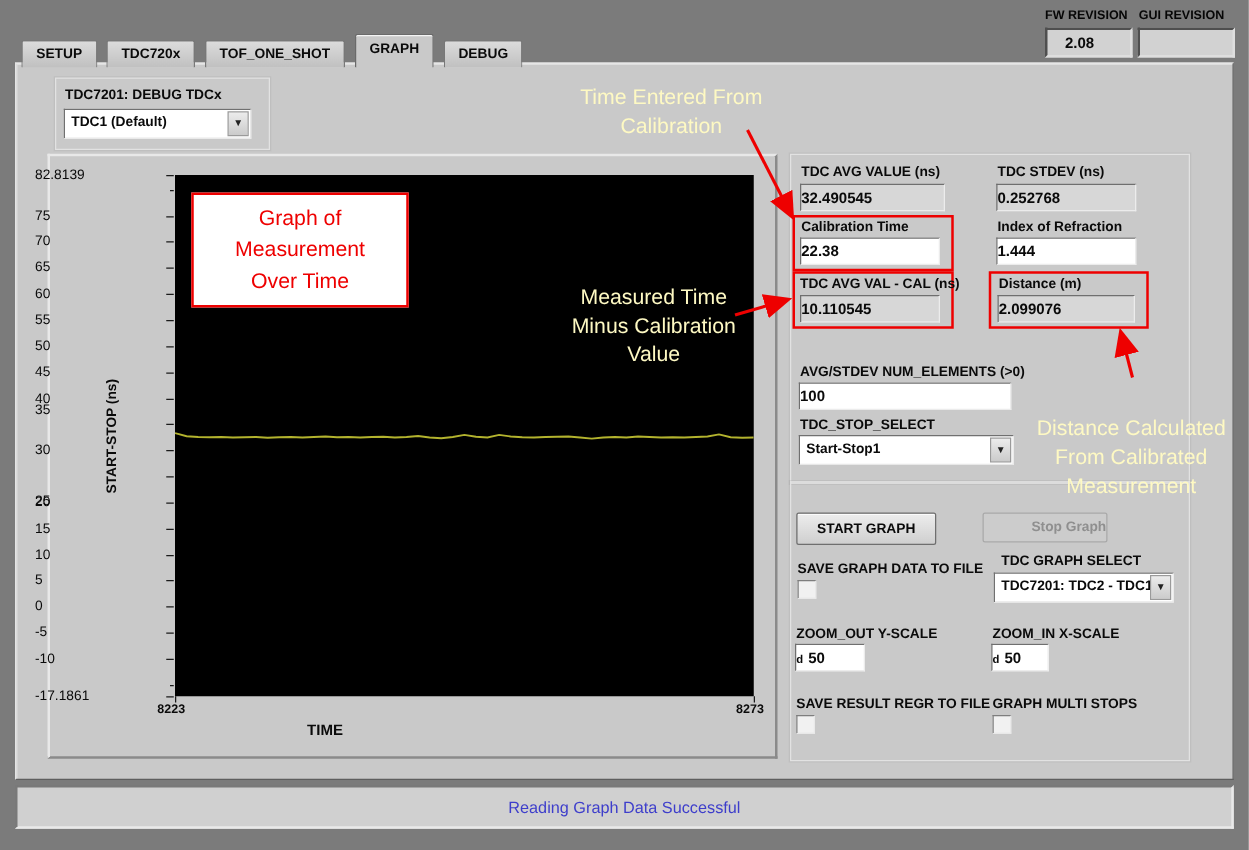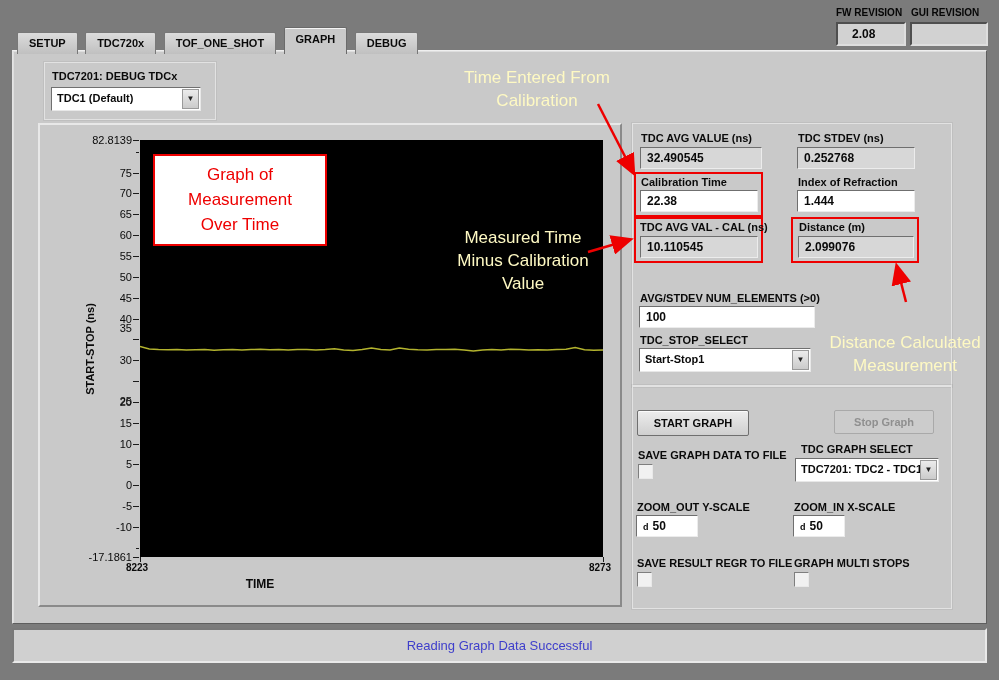--- a/index.html
+++ b/index.html
@@ -23,21 +23,21 @@
   .rev-label{position:absolute;font-size:10px;font-weight:bold;color:#060606;}
   .rev-field{position:absolute;top:22px;height:20px;background:#d2d2d2;
     border:2px solid;border-color:#4f4f4f #dedede #dedede #4f4f4f;
     font-size:12px;font-weight:bold;line-height:20px;padding-left:14px;}
 
   
   .groupbox{position:absolute;border:1px solid #e2e2e2;box-shadow:0 0 0 1px rgba(120,120,120,.12);}
 
   .flabel{position:absolute;font-size:11px;font-weight:bold;white-space:nowrap;}
   .field{position:absolute;height:20px;border:1px solid;border-color:#6f6f6f #ececec #ececec #6f6f6f;
-    font-size:12px;font-weight:bold;line-height:20px;padding-left:6px;white-space:nowrap;}
+    font-size:12px;font-weight:bold;line-height:20px;padding-left:0;white-space:nowrap;}
   .ro{background:#d7d7d7;}
   .rw{background:#ffffff;}
   .radix{font-size:9px;margin-right:4px;}
 
   
   .combo{position:absolute;height:22px;background:#fff;border:1px solid;
     border-color:#707070 #e8e8e8 #e8e8e8 #707070;}
   .combo-val{font-size:11px;font-weight:bold;line-height:20px;padding-left:5px;white-space:nowrap;
     overflow:hidden;margin-right:18px;}
   .combo-btn{position:absolute;right:1px;top:1px;bottom:1px;width:17px;
@@ -51,21 +51,21 @@
     box-shadow:inset 0 1px 0 #fbfbfb;cursor:default;}
   .btn3d.disabled{background:#cccccc;border-color:#a9a9a9;color:#8f8f8f;box-shadow:none;}
 
   .checkbox{position:absolute;width:13px;height:13px;background:#f1f1f1;border:1px solid;
     border-color:#7e7e7e #e9e9e9 #e9e9e9 #7e7e7e;}
 
   
   .graph-panel{position:absolute;left:38px;top:123px;width:584px;height:484px;background:#c9c9c9;
     border:2px solid;border-color:#e8e8e8 #8a8a8a #8a8a8a #e8e8e8;box-sizing:border-box;}
   .plot{position:absolute;left:140px;top:140px;width:463px;height:417px;background:#000;}
-  .ytick-label{position:absolute;left:28px;width:104px;text-align:right;font-size:11px;
+  .ytick-label{position:absolute;left:28px;width:104px;text-align:left;font-size:11px;
     height:12px;line-height:12px;}
   .ytick-mark{position:absolute;background:#1b1b1b;height:1px;}
   .xtick-mark{position:absolute;background:#1b1b1b;width:1px;height:5px;top:557px;}
   .xtick-label{position:absolute;top:562px;font-size:10px;transform:translateX(-50%);font-weight:bold;}
   .y-title{position:absolute;left:90px;top:349px;font-size:11px;font-weight:bold;white-space:nowrap;
     transform:translate(-50%,-50%) rotate(-90deg);}
   .x-title{position:absolute;left:260px;top:577px;font-size:12px;font-weight:bold;transform:translateX(-50%);}
 
   
   .ann{position:absolute;color:#fef9c3;font-size:17px;text-align:center;white-space:nowrap;}
@@ -197,21 +197,21 @@
   <div class="combo" style="left:639px;top:348px;width:170px;">
     <div class="combo-val">Start-Stop1</div>
     <div class="combo-btn">
         <span class="carat">▼</span>
       </div>
   </div>
 
   <div class="groupbox" style="left:632px;top:385px;width:318px;height:222px;"></div>
 
   <div class="btn3d" style="left:637px;top:410px;width:110px;height:24px;line-height:24px;">START GRAPH</div>
-  <div class="btn3d disabled" style="left:834px;top:410px;width:98px;height:22px;line-height:22px;">Stop Graph</div>
+  <div class="btn3d disabled" style="left:786px;top:410px;width:98px;height:22px;line-height:22px;text-align:right;">Stop Graph</div>
 
   <div class="flabel" style="left:638px;top:449px;">SAVE GRAPH DATA TO FILE</div>
   <div class="checkbox" style="left:638px;top:464px;"></div>
 
   <div class="flabel" style="left:801px;top:443px;">TDC GRAPH SELECT</div>
   <div class="combo" style="left:795px;top:458px;width:142px;">
     <div class="combo-val">TDC7201: TDC2 - TDC1</div>
     <div class="combo-btn">
         <span class="carat">▼</span>
       </div>
@@ -241,20 +241,21 @@
   </div>
 
   <div class="ann" style="left:523px;top:226px;transform:translateX(-50%);">
     <div>Measured Time</div>
     <div>Minus Calibration</div>
     <div>Value</div>
   </div>
 
   <div class="ann" style="left:905px;top:303px;transform:translateX(-50%);margin-top:28px;">
     <div>Distance Calculated</div>
+    <div>From Calibrated</div>
     <div>Measurement</div>
   </div>
 
   <svg class="arrows" width="999" height="680">
     <defs>
       <marker id="ah" markerWidth="9" markerHeight="8" refX="7" refY="4" orient="auto">
         <path d="M0,0 L9,4 L0,8 Z" fill="#ee0000"></path>
       </marker>
     </defs>
     <line x1="598" y1="104" x2="633" y2="172" stroke="#ee0000" stroke-width="2.5" marker-end="url(#ah)"></line>

